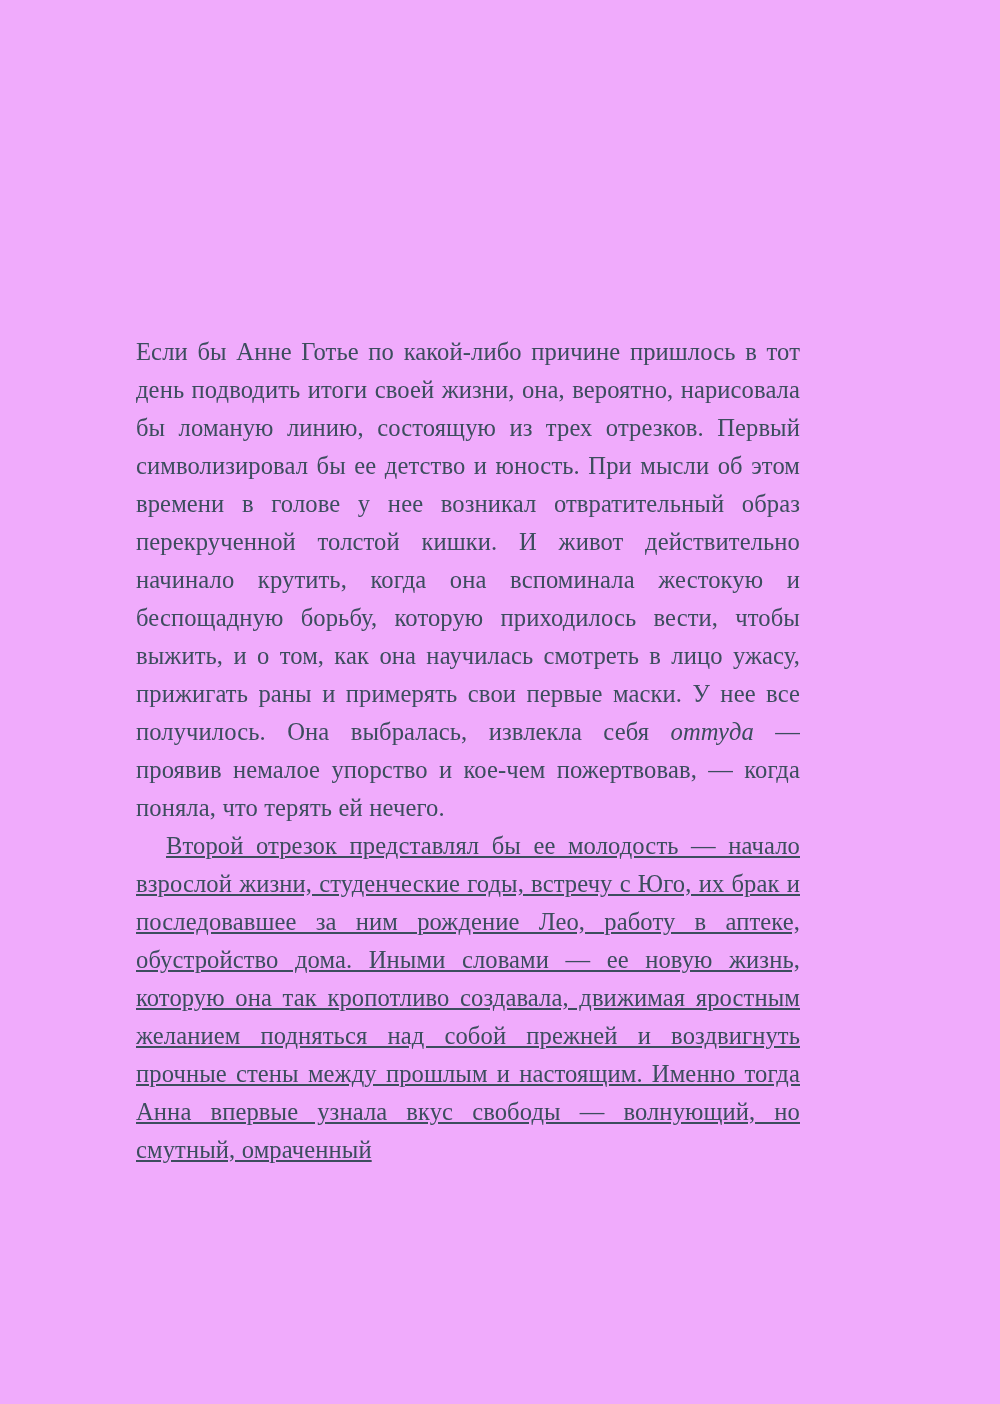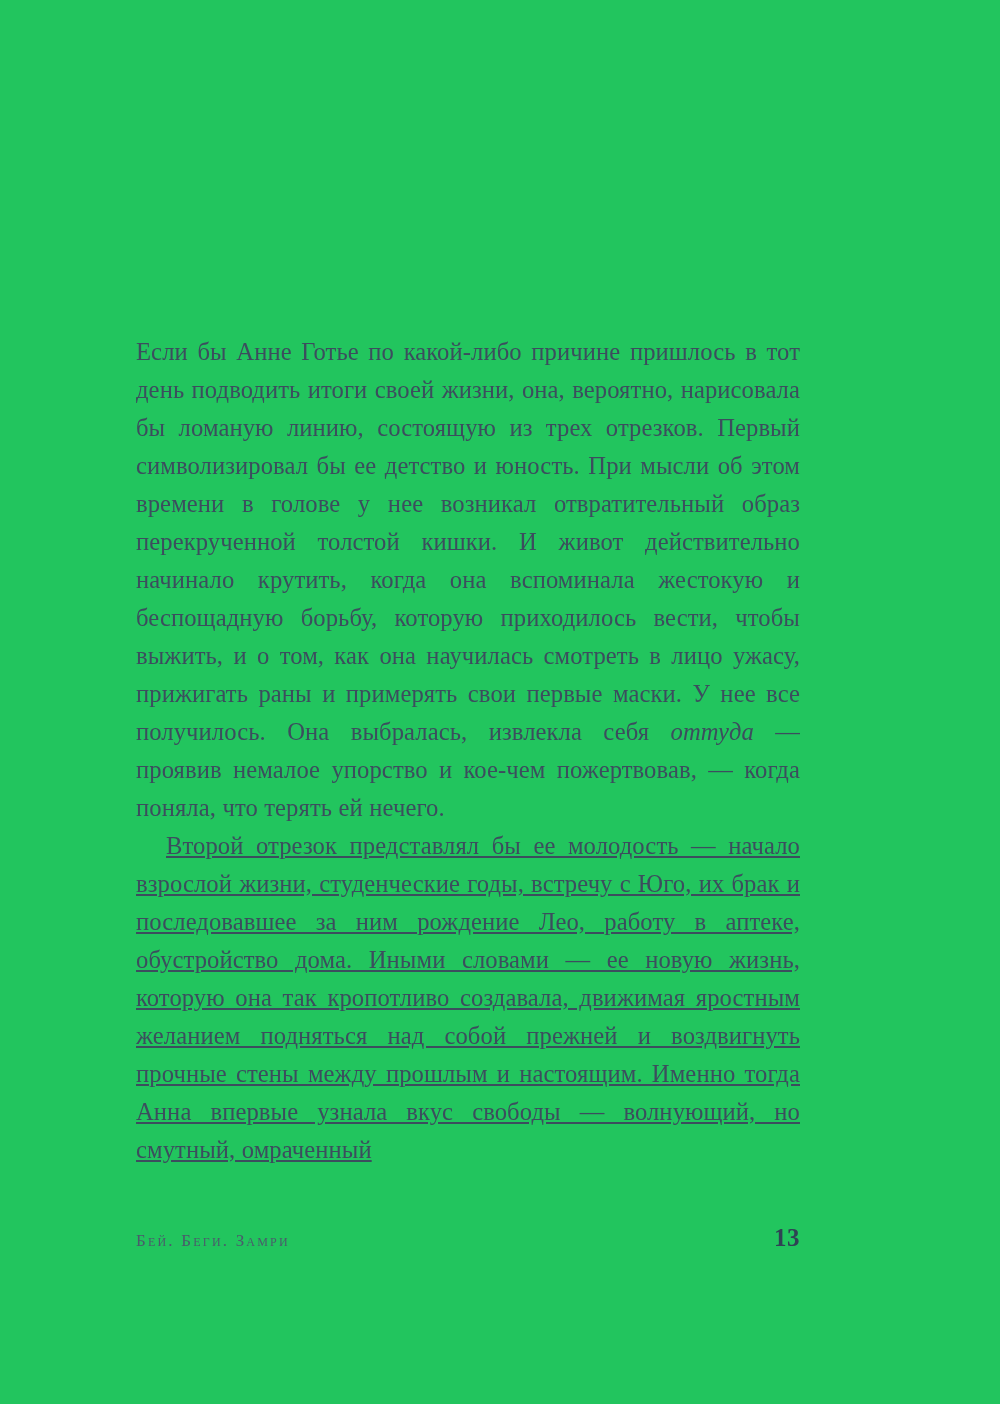--- a/index.html
+++ b/index.html
@@ -5,21 +5,21 @@
   html, body {
     margin: 0;
     padding: 0;
     background: #ffffff;
   }
 
   .page {
     position: relative;
     width: 1000px;
     height: 1404px;
-    background: #22c55e;
+    background: #f0abfc;
     overflow: hidden;
     box-sizing: border-box;
   }
 
   .text-block {
     position: absolute;
     left: 136px;
     top: 333px;
     width: 664px;
   }
@@ -85,18 +85,14 @@
 <div class="page">
 
   <div class="text-block">
 
     <p class="para first"><span>Если бы Анне Готье по какой-либо причине пришлось в тот день подводить итоги своей жизни, она, вероятно, нарисовала бы ломаную линию, состоящую из трех отрезков. Первый символизировал бы ее детство и юность. При мысли об этом времени в голове у нее возникал отвратительный образ перекрученной толстой кишки. И живот действительно начинало крутить, когда она вспоминала жестокую и беспощадную борьбу, которую приходилось вести, чтобы выжить, и о том, как она научилась смотреть в лицо ужасу, прижигать раны и примерять свои первые маски. У нее все получилось. Она выбралась, извлекла себя </span><em>оттуда</em><span> — проявив немалое упорство и кое-чем пожертвовав, — когда поняла, что терять ей нечего.</span></p>
 
     <p class="para indented">Второй отрезок представлял бы ее молодость — начало взрослой жизни, студенческие годы, встречу с Юго, их брак и последовавшее за ним рождение Лео, работу в аптеке, обустройство дома. Иными словами — ее новую жизнь, которую она так кропотливо создавала, движимая яростным желанием подняться над собой прежней и воздвигнуть прочные стены между прошлым и настоящим. Именно тогда Анна впервые узнала вкус свободы — волнующий, но смутный, омраченный</p>
 
   </div>
 
-  <div class="footer">
-    <span class="footer-title">Бей. Беги. Замри</span>
-    <span class="footer-page">13</span>
-  </div>
 
 </div>
 
 </body></html>

